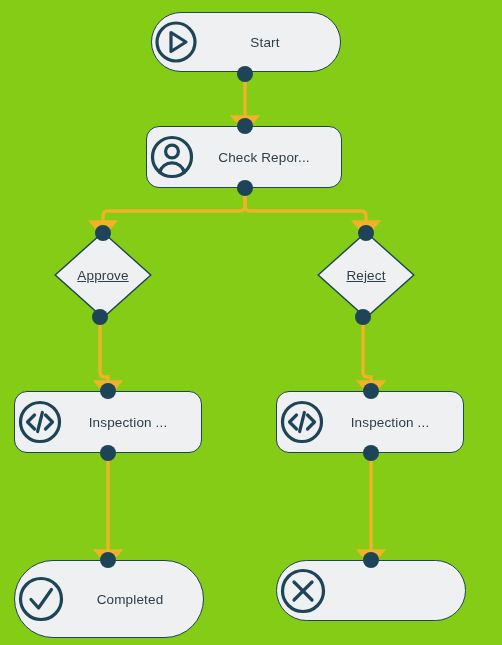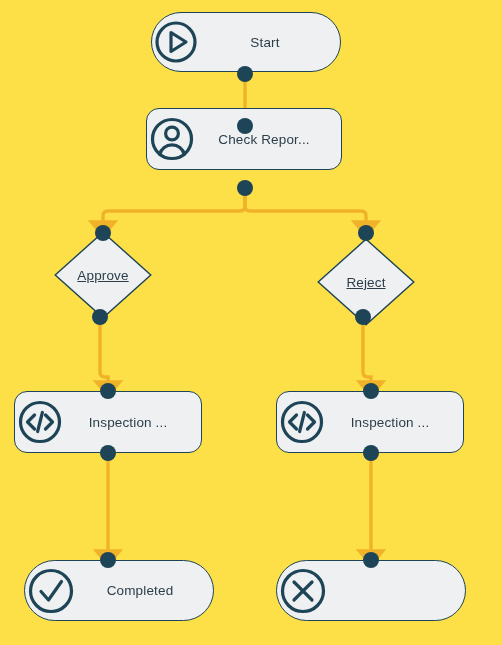--- a/index.html
+++ b/index.html
@@ -10,21 +10,21 @@
     width: 502px;
     height: 645px;
     background: #f4f6f8;
     font-family: "Liberation Sans", sans-serif;
     overflow: hidden;
   }
   #canvas {
     position: relative;
     width: 502px;
     height: 645px;
-    background: #fde047;
+    background: #84cc16;
   }
   #edge-layer {
     position: absolute;
     left: 0;
     top: 0;
     width: 502px;
     height: 645px;
     pointer-events: none;
   }
   .node {
@@ -135,39 +135,39 @@
   <div class="node pill" id="node-start" style="left: 151px; top: 12px; width: 190px; height: 60px;">
     <span class="node-icon">
       <svg width="48" height="48" viewBox="0 0 48 48">
         <circle cx="24" cy="24" r="19" fill="none" stroke="#1d4457" stroke-width="3.2"></circle>
         <path d="M 19 14.5 L 34 24 L 19 33.5 Z" fill="none" stroke="#1d4457" stroke-width="3.2" stroke-linejoin="round"></path>
       </svg>
     </span>
     <span class="node-label">Start</span>
   </div>
 
-  <div class="node rrect" id="node-check-report" style="left: 146px; top: 108px; width: 196px; height: 62px;">
+  <div class="node rrect" id="node-check-report" style="left: 146px; top: 126px; width: 196px; height: 62px;">
     <span class="node-icon">
       <svg width="50" height="50" viewBox="0 0 50 50">
         <circle cx="25" cy="25" r="19.5" fill="none" stroke="#1d4457" stroke-width="3.2"></circle>
         <circle cx="25" cy="19.5" r="6.4" fill="none" stroke="#1d4457" stroke-width="3.2"></circle>
         <path d="M 12.6 40.5 A 12.8 12.8 0 0 1 37.4 40.5" fill="none" stroke="#1d4457" stroke-width="3.2" stroke-linecap="round"></path>
       </svg>
     </span>
     <span class="node-label">Check Repor...</span>
   </div>
 
   <div class="diamond-wrap" id="node-approve" style="left: 54px; top: 231px; width: 98px; height: 88px;">
     <svg class="diamond-shape" viewBox="0 0 98 88" preserveAspectRatio="none">
       <polygon points="49,1.2 96.8,44 49,86.8 1.2,44" fill="#eef0f1" stroke="#1d4457" stroke-width="1.4"></polygon>
     </svg>
     <span class="diamond-label">Approve</span>
   </div>
 
-  <div class="diamond-wrap" id="node-reject" style="left: 317px; top: 238px; width: 98px; height: 88px;">
+  <div class="diamond-wrap" id="node-reject" style="left: 317px; top: 231px; width: 98px; height: 88px;">
     <svg class="diamond-shape" viewBox="0 0 98 88" preserveAspectRatio="none">
       <polygon points="49,1.2 96.8,44 49,86.8 1.2,44" fill="#eef0f1" stroke="#1d4457" stroke-width="1.4"></polygon>
     </svg>
     <span class="diamond-label">Reject</span>
   </div>
 
   <div class="node rrect" id="node-inspection-left" style="left: 14px; top: 391px; width: 188px; height: 62px;">
     <span class="node-icon">
       <svg width="50" height="50" viewBox="0 0 50 50">
         <circle cx="25" cy="25" r="19.5" fill="none" stroke="#1d4457" stroke-width="3.2"></circle>
@@ -184,21 +184,21 @@
       <svg width="50" height="50" viewBox="0 0 50 50">
         <circle cx="25" cy="25" r="19.5" fill="none" stroke="#1d4457" stroke-width="3.2"></circle>
         <path d="M 19.5 18 L 12.5 25 L 19.5 32" fill="none" stroke="#1d4457" stroke-width="3.2" stroke-linecap="round" stroke-linejoin="round"></path>
         <path d="M 30.5 18 L 37.5 25 L 30.5 32" fill="none" stroke="#1d4457" stroke-width="3.2" stroke-linecap="round" stroke-linejoin="round"></path>
         <path d="M 27.4 15.5 L 22.6 34.5" fill="none" stroke="#1d4457" stroke-width="3.2" stroke-linecap="round"></path>
       </svg>
     </span>
     <span class="node-label">Inspection ...</span>
   </div>
 
-  <div class="node pill" id="node-completed" style="left: 24px; top: 560px; width: 190px; height: 61px;">
+  <div class="node pill" id="node-completed" style="left: 14px; top: 560px; width: 190px; height: 78px;">
     <span class="node-icon">
       <svg width="52" height="52" viewBox="0 0 52 52">
         <circle cx="26" cy="26" r="20.5" fill="none" stroke="#1d4457" stroke-width="3.2"></circle>
         <path d="M 16 26.5 L 23.5 35 L 36.5 16.5" fill="none" stroke="#1d4457" stroke-width="3.2" stroke-linecap="round" stroke-linejoin="round"></path>
       </svg>
     </span>
     <span class="node-label">Completed</span>
   </div>
 
   <div class="node pill" id="node-cancel" style="left: 276px; top: 560px; width: 190px; height: 61px;">

